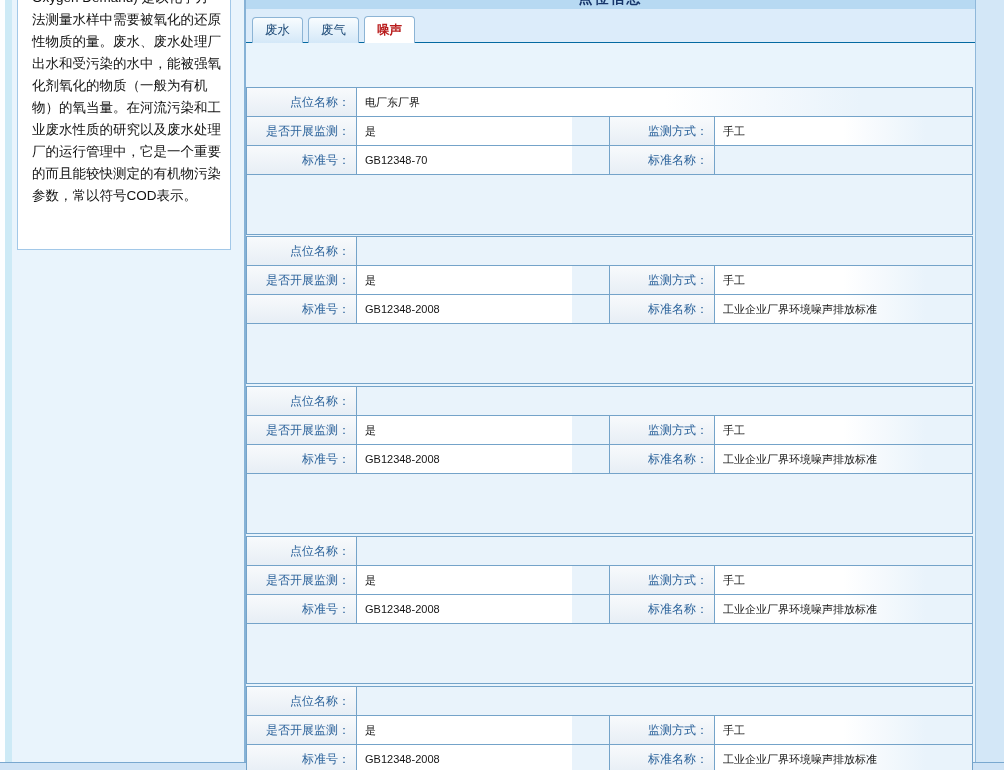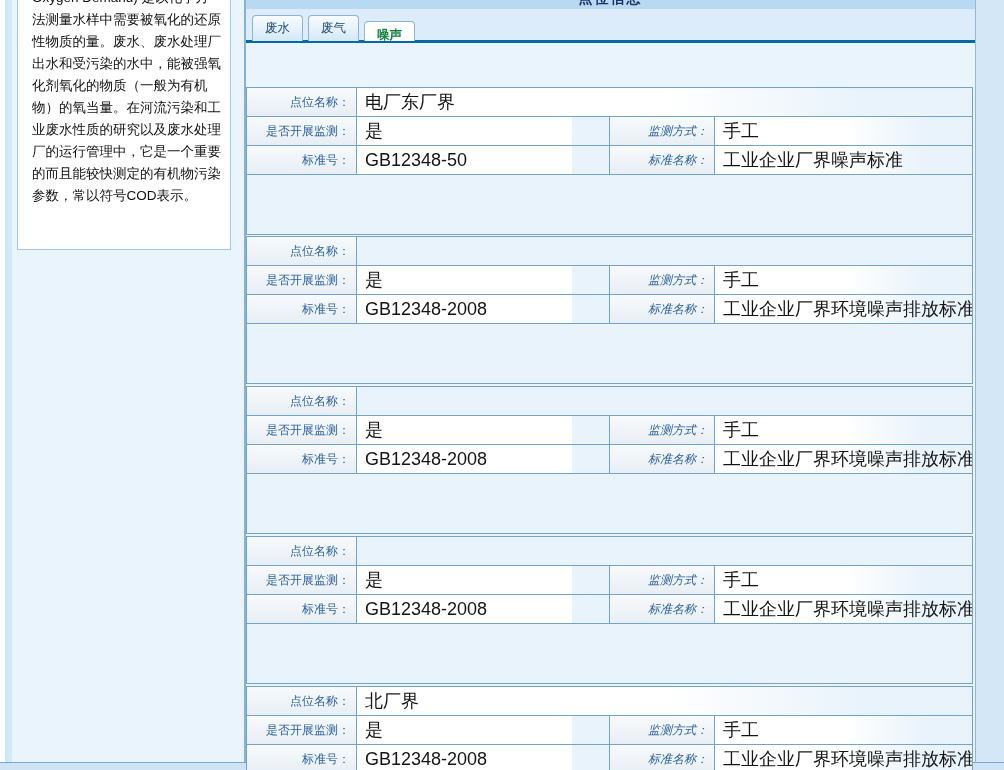--- a/index.html
+++ b/index.html
@@ -21,46 +21,46 @@
     background:#ffffff;border:1px solid #a2c8e8;box-sizing:border-box;
     padding:2px 9px 6px 14px;
     font-size:13.5px;line-height:22px;color:#111;
     overflow:hidden;
   }
 
   
   .main{position:absolute;left:244px;top:0;width:731px;height:762px;border-left:2px solid #86b2d6;box-sizing:border-box;}
   .header-band{height:9px;background:#b7d9f2;overflow:hidden;text-align:center;}
   .header-band .title{display:block;margin-top:-10px;font-size:14px;font-weight:bold;color:#16356a;letter-spacing:2px;}
-  .tab-strip{position:relative;height:34px;background:#dcecfa;border-bottom:3px solid #0369a1;box-sizing:border-box;display:flex;align-items:flex-end;padding-left:6px;}
+  .tab-strip{position:relative;height:34px;background:#dcecfa;border-bottom:1px solid #0369a1;box-sizing:border-box;display:flex;align-items:flex-end;padding-left:6px;}
   .tab{
     box-sizing:border-box;height:26px;line-height:24px;padding:0 12px;margin-right:5px;
     background:linear-gradient(#f8fcfe,#d4e8f8);
     border:1px solid #8cb4d5;border-bottom:none;border-radius:4px 4px 0 0;
     font-size:12.5px;color:#1d4a77;cursor:pointer;position:relative;top:1px;
   }
-  .tab.active{background:#ffffff;font-weight:bold;color:#15803d;height:20px;line-height:27px;z-index:2;margin-top:48px;}
+  .tab.active{background:#ffffff;font-weight:bold;color:#b91c1c;height:27px;line-height:27px;z-index:2;margin-top:48px;}
 
   
   .blocks{position:relative;}
   .block{
     position:absolute;left:0;width:727px;box-sizing:border-box;
     border:1px solid #74a3c9;background:#e9f3fb;
   }
   .row{display:flex;height:29px;box-sizing:border-box;border-bottom:1px solid #74a3c9;}
   .cell{box-sizing:border-box;display:flex;align-items:center;overflow:hidden;white-space:nowrap;}
   .label{
     justify-content:flex-end;padding-right:6px;
     background:linear-gradient(#f8fafc,#e7eef5);
     border-right:1px solid #74a3c9;
     color:#2c639b;font-size:12px;
   }
   .label1{width:110px;}
-  .label2{width:105px;font-style:italic;}
-  .value{padding-left:8px;color:#141414;font-size:18px;
+  .label2{width:105px;}
+  .value{padding-left:8px;color:#141414;font-size:11px;
     background:linear-gradient(to right,#ffffff 50%,#e9f3fb 82%);}
   .value-wide{flex:1;}
   .value1{width:215px;background:#ffffff;}
   .spacer{width:38px;border-right:1px solid #74a3c9;background:#e9f3fb;}
   .value2{flex:1;}
   .filler{background:#e9f3fb;}
 </style>
 </head>
 <body>
 
@@ -91,24 +91,23 @@
     </div>
     <div class="row">
       <div class="cell label label1">是否开展监测：</div>
       <div class="cell value value1">是</div>
       <div class="cell spacer"></div>
       <div class="cell label label2">监测方式：</div>
       <div class="cell value value2">手工</div>
     </div>
     <div class="row">
       <div class="cell label label1">标准号：</div>
-      <div class="cell value value1">GB12348-50</div>
+      <div class="cell value value1">GB12348-70</div>
       <div class="cell spacer"></div>
       <div class="cell label label2">标准名称：</div>
-      <div class="cell value value2">工业企业厂界噪声标准</div>
     </div>
     <div class="filler"></div>
   </div>
       <div class="block" style="top: 193px; height: 148px;">
     <div class="row">
       <div class="cell label label1">点位名称：</div>
     </div>
     <div class="row">
       <div class="cell label label1">是否开展监测：</div>
       <div class="cell value value1">是</div>
@@ -161,21 +160,20 @@
       <div class="cell value value1">GB12348-2008</div>
       <div class="cell spacer"></div>
       <div class="cell label label2">标准名称：</div>
       <div class="cell value value2">工业企业厂界环境噪声排放标准</div>
     </div>
     <div class="filler"></div>
   </div>
       <div class="block" style="top: 643px; height: 116px;">
     <div class="row">
       <div class="cell label label1">点位名称：</div>
-      <div class="cell value value-wide">北厂界</div>
     </div>
     <div class="row">
       <div class="cell label label1">是否开展监测：</div>
       <div class="cell value value1">是</div>
       <div class="cell spacer"></div>
       <div class="cell label label2">监测方式：</div>
       <div class="cell value value2">手工</div>
     </div>
     <div class="row">
       <div class="cell label label1">标准号：</div>

